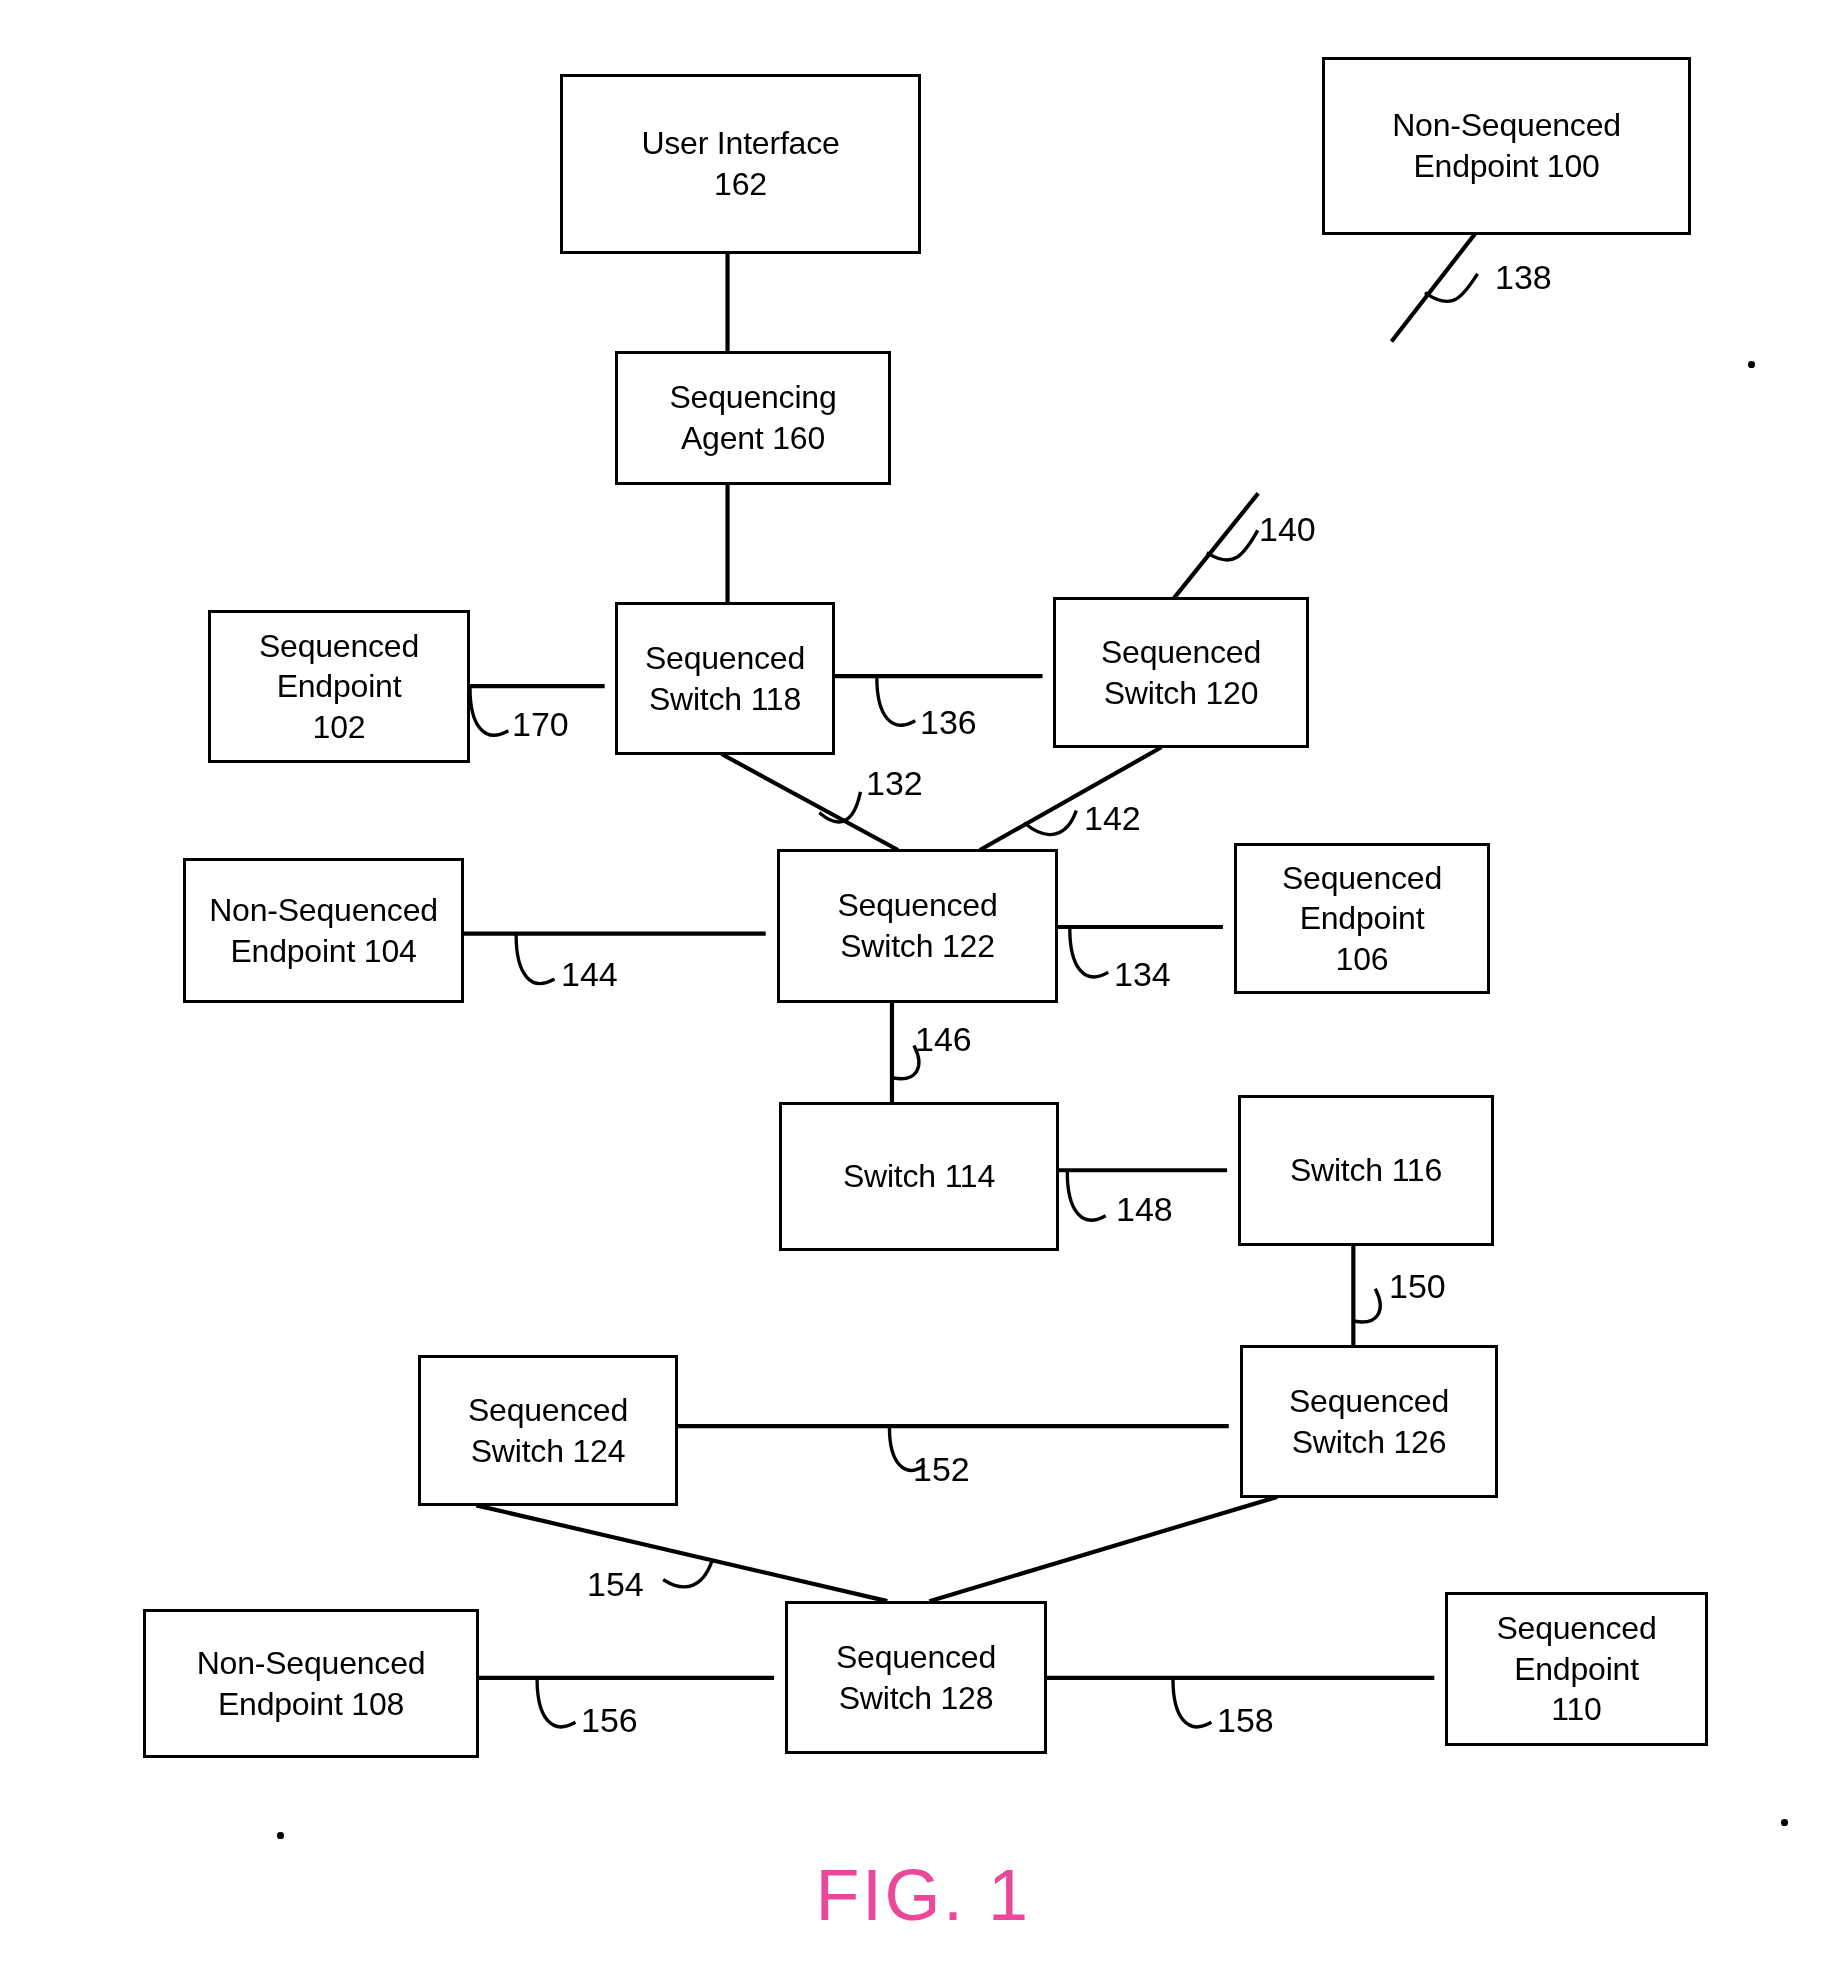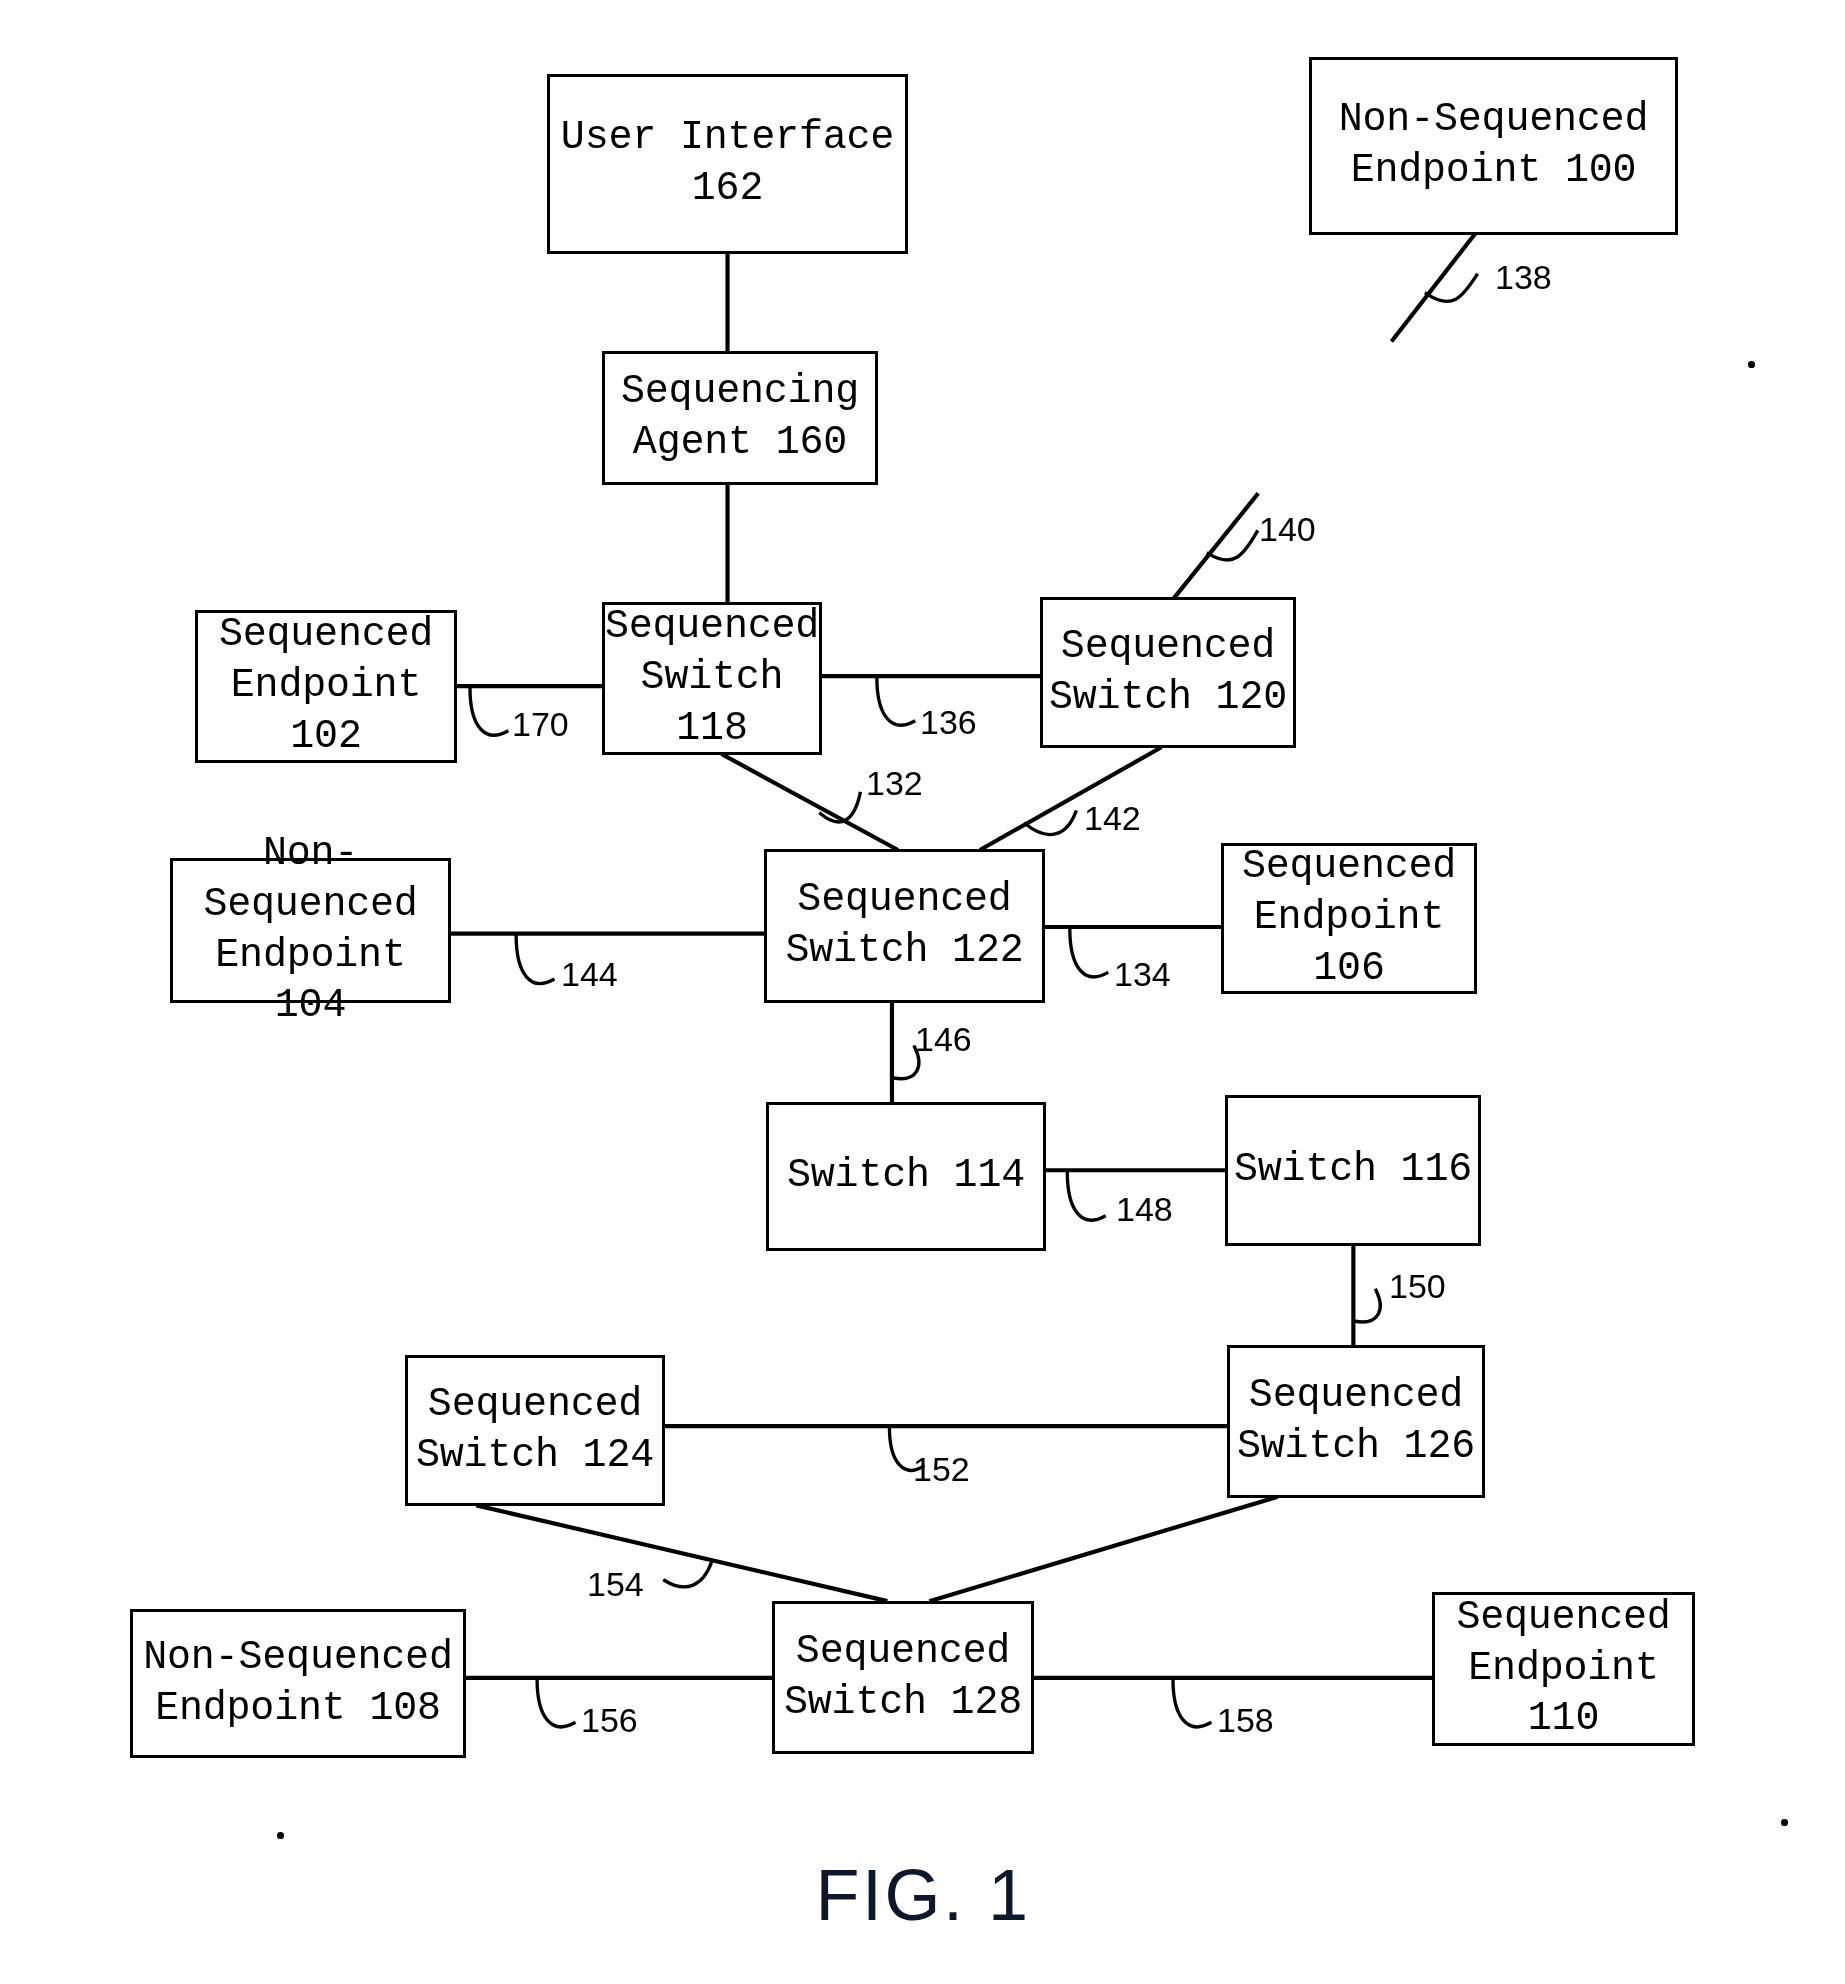--- a/index.html
+++ b/index.html
@@ -26,47 +26,48 @@
   .node {
     position: absolute;
     box-sizing: border-box;
     border: 3.4px solid #000000;
     background: #ffffff;
     display: flex;
     align-items: center;
     justify-content: center;
     text-align: center;
     color: #000000;
-    font-family: Liberation Mono, monospace;
-    font-size: 40px;
+    font-family: Liberation Sans, sans-serif;
+    font-size: 32px;
     line-height: 1.27;
     letter-spacing: -0.2px;
     white-space: pre-line;
     z-index: 3;
+    margin-left: 13px;
   }
   .ref-label {
     position: absolute;
     color: #000000;
     font-family: "Liberation Sans", sans-serif;
     font-size: 34px;
     line-height: 1;
     z-index: 4;
     white-space: nowrap;
     text-align: right;
   }
   #figure-caption {
     position: absolute;
     left: 0;
     top: 1854px;
     width: 1846px;
     text-align: center;
     font-family: "Liberation Sans", sans-serif;
     font-size: 72px;
     letter-spacing: 2.5px;
-    color: #0f172a;
+    color: #ec4899;
   }
   .speck {
     position: absolute;
     background: #000000;
     border-radius: 50%;
     z-index: 2;
   }
 </style>
 </head>
 <body>

